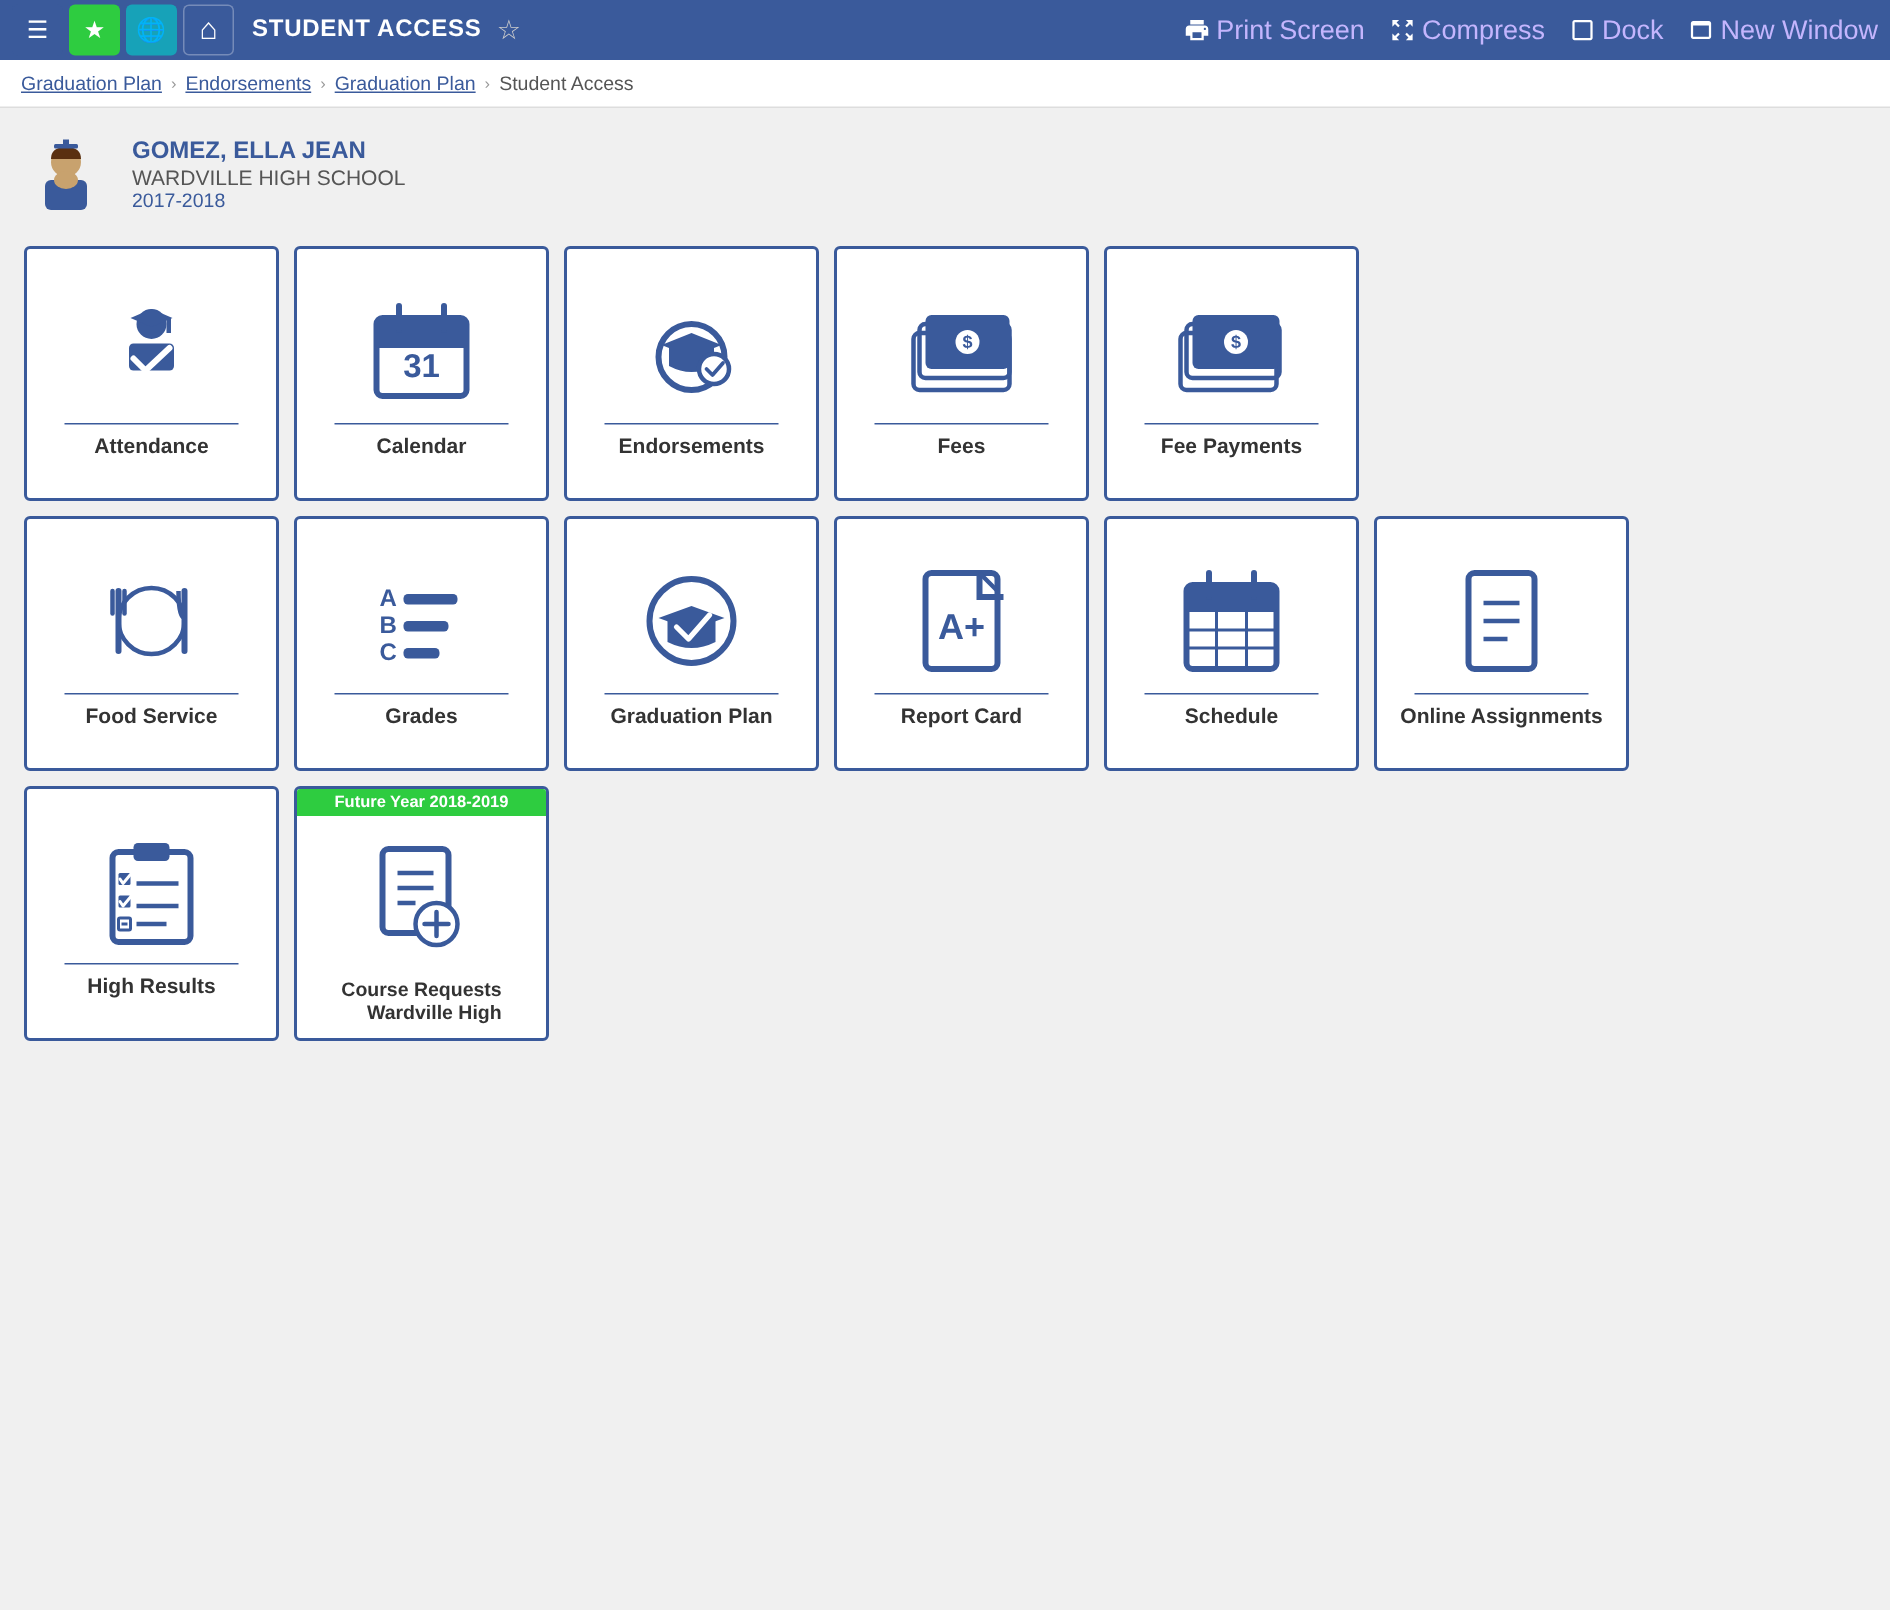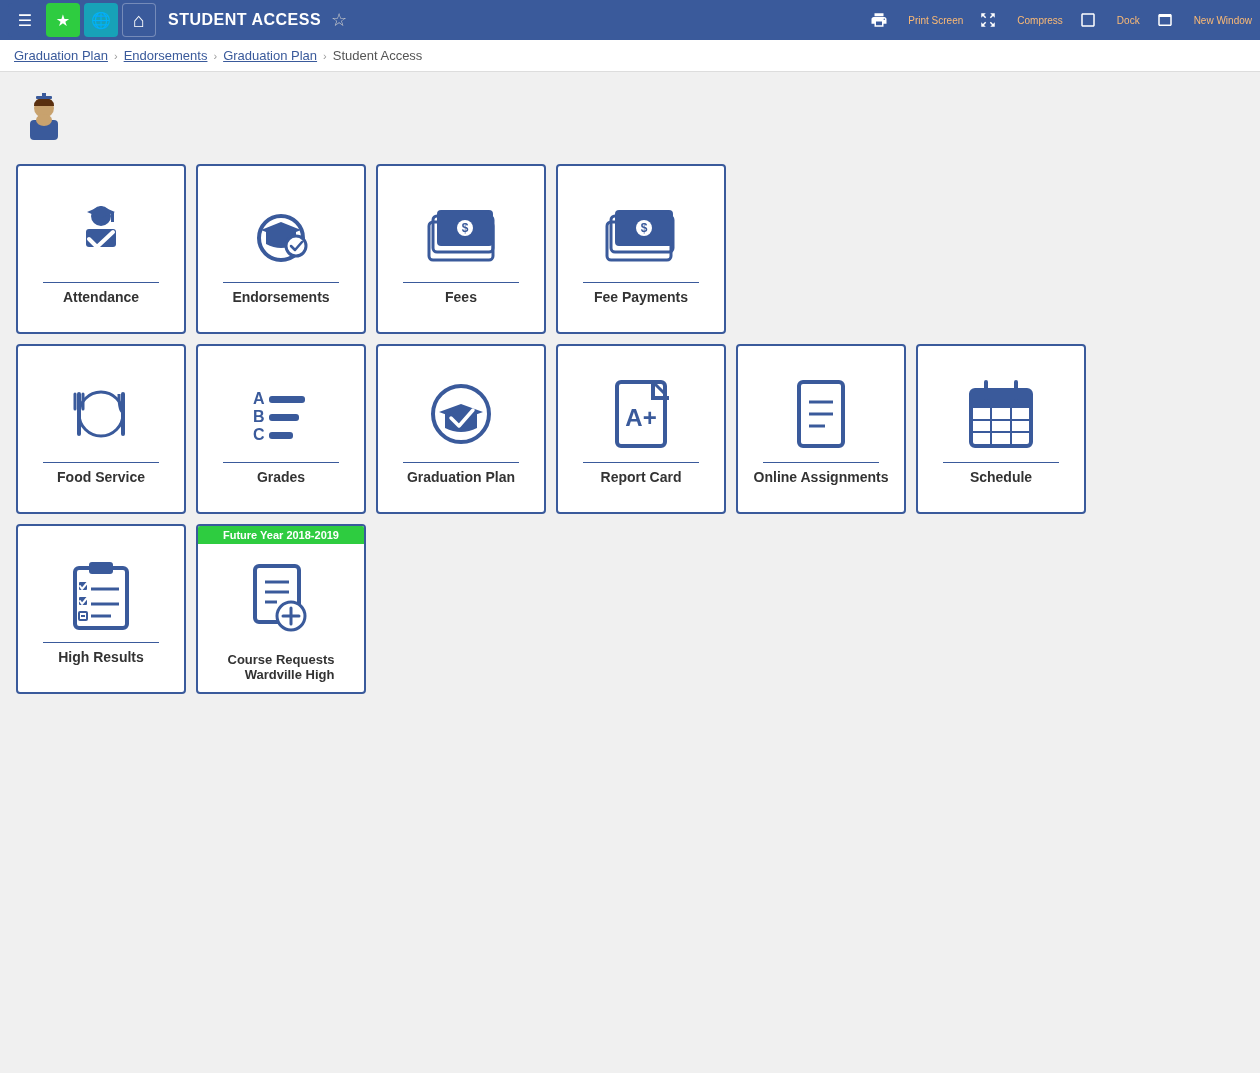--- a/index.html
+++ b/index.html
@@ -23,21 +23,21 @@
     }
     .topbar-icon-btn.green { background: #2ecc40; }
     .topbar-icon-btn.teal { background: #17a2b8; }
     .topbar-icon-btn.blue { background: #3a5a9b; border: 1px solid rgba(255,255,255,0.3); }
     .topbar-title {
       color: white; font-size: 16px; font-weight: bold; margin-left: 8px; letter-spacing: 0.5px;
     }
     .topbar-star { color: #ccc; font-size: 18px; margin-left: 6px; cursor: pointer; }
     .topbar-right { margin-left: auto; display: flex; align-items: center; gap: 16px; }
     .topbar-action {
-      display: flex; align-items: center; gap: 20px; color: #fdba74; font-size: 10px; cursor: pointer;
+      display: flex; align-items: center; gap: 4px; color: #c4b5fd; font-size: 18px; cursor: pointer;
     }
     .topbar-action svg { width: 18px; height: 18px; fill: white; }
 
     
     .breadcrumb {
       background: white; padding: 8px 14px; display: flex; align-items: center;
       font-size: 13px; color: #555; border-bottom: 1px solid #ddd;
     }
     .breadcrumb a { color: #3a5a9b; text-decoration: underline; cursor: pointer; }
     .breadcrumb .sep { margin: 0 6px; color: #999; font-size: 11px; }
@@ -145,39 +145,57 @@
         <circle cx="28" cy="20" r="10" fill="#c8a26e"></circle>
         <rect x="14" y="32" width="28" height="20" rx="4" fill="#3a5a9b"></rect>
         <ellipse cx="28" cy="32" rx="8" ry="6" fill="#c8a26e"></ellipse>
 
         <path d="M18 18 Q18 10 28 10 Q38 10 38 18" fill="#5a3010"></path>
 
         <rect x="20" y="8" width="16" height="3" fill="#3a5a9b" rx="1"></rect>
         <rect x="26" y="5" width="4" height="4" fill="#3a5a9b"></rect>
       </svg>
     </div>
+    <div class="student-info">
+      <div class="name">GOMEZ, ELLA JEAN</div>
+      <div class="school">WARDVILLE HIGH SCHOOL</div>
+      <div class="year">2017-2018</div>
+    </div>
   </div>
 
   <div class="tiles-row">
 
     <div class="tile">
       <div class="tile-icon">
         <svg viewBox="0 0 80 80" xmlns="http://www.w3.org/2000/svg" fill="#3a5a9b">
 
           <circle cx="40" cy="22" r="10"></circle>
           <rect x="25" y="35" width="30" height="18" rx="3"></rect>
           <path d="M28 45 L36 53 L52 38" stroke="white" stroke-width="4" fill="none" stroke-linecap="round" stroke-linejoin="round"></path>
           <path d="M26 18 L40 12 L54 18 L40 24 Z"></path>
           <rect x="50" y="18" width="3" height="10" fill="#3a5a9b"></rect>
         </svg>
       </div>
       <div class="tile-divider"></div>
       <div class="tile-label">Attendance</div>
     </div>
 
+    <div class="tile">
+      <div class="tile-icon">
+        <svg viewBox="0 0 80 80" xmlns="http://www.w3.org/2000/svg" fill="#3a5a9b">
+          <rect x="10" y="18" width="60" height="52" rx="4" fill="none" stroke="#3a5a9b" stroke-width="4"></rect>
+          <rect x="10" y="18" width="60" height="20" rx="2"></rect>
+          <line x1="25" y1="10" x2="25" y2="26" stroke="#3a5a9b" stroke-width="4" stroke-linecap="round"></line>
+          <line x1="55" y1="10" x2="55" y2="26" stroke="#3a5a9b" stroke-width="4" stroke-linecap="round"></line>
+          <text x="40" y="57" text-anchor="middle" font-size="22" font-weight="bold" fill="#3a5a9b" font-family="Arial">31</text>
+        </svg>
+      </div>
+      <div class="tile-divider"></div>
+      <div class="tile-label">Calendar</div>
+    </div>
 
 
     <div class="tile">
       <div class="tile-icon">
         <svg viewBox="0 0 80 80" xmlns="http://www.w3.org/2000/svg" fill="#3a5a9b">
 
           <circle cx="40" cy="44" r="22" fill="none" stroke="#3a5a9b" stroke-width="4"></circle>
           <path d="M20 36 L40 28 L60 36 L40 44 Z"></path>
           <path d="M55 36 L55 50 Q40 58 25 50 L25 36"></path>
           <circle cx="55" cy="52" r="10" fill="white" stroke="#3a5a9b" stroke-width="3"></circle>
@@ -275,46 +293,46 @@
           <text x="40" y="52" text-anchor="middle" font-size="24" font-weight="bold" font-family="Arial" fill="#3a5a9b">A+</text>
         </svg>
       </div>
       <div class="tile-divider"></div>
       <div class="tile-label">Report Card</div>
     </div>
 
     <div class="tile">
       <div class="tile-icon">
         <svg viewBox="0 0 80 80" xmlns="http://www.w3.org/2000/svg" fill="#3a5a9b">
+          <rect x="10" y="16" width="60" height="56" rx="4" fill="none" stroke="#3a5a9b" stroke-width="4"></rect>
+          <rect x="10" y="16" width="60" height="18" rx="2"></rect>
+          <line x1="25" y1="8" x2="25" y2="24" stroke="#3a5a9b" stroke-width="4" stroke-linecap="round"></line>
+          <line x1="55" y1="8" x2="55" y2="24" stroke="#3a5a9b" stroke-width="4" stroke-linecap="round"></line>
+
+          <line x1="10" y1="46" x2="70" y2="46" stroke="#3a5a9b" stroke-width="2"></line>
+          <line x1="10" y1="58" x2="70" y2="58" stroke="#3a5a9b" stroke-width="2"></line>
+          <line x1="30" y1="34" x2="30" y2="72" stroke="#3a5a9b" stroke-width="2"></line>
+          <line x1="50" y1="34" x2="50" y2="72" stroke="#3a5a9b" stroke-width="2"></line>
+        </svg>
+      </div>
+      <div class="tile-divider"></div>
+      <div class="tile-label">Schedule</div>
+    </div>
+
+    <div class="tile">
+      <div class="tile-icon">
+        <svg viewBox="0 0 80 80" xmlns="http://www.w3.org/2000/svg" fill="#3a5a9b">
           <rect x="18" y="8" width="44" height="64" rx="4" fill="none" stroke="#3a5a9b" stroke-width="4"></rect>
           <line x1="28" y1="28" x2="52" y2="28" stroke="#3a5a9b" stroke-width="3"></line>
           <line x1="28" y1="40" x2="52" y2="40" stroke="#3a5a9b" stroke-width="3"></line>
           <line x1="28" y1="52" x2="44" y2="52" stroke="#3a5a9b" stroke-width="3"></line>
         </svg>
       </div>
       <div class="tile-divider"></div>
       <div class="tile-label">Online Assignments</div>
-    </div>
-
-    <div class="tile">
-      <div class="tile-icon">
-        <svg viewBox="0 0 80 80" xmlns="http://www.w3.org/2000/svg" fill="#3a5a9b">
-          <rect x="10" y="16" width="60" height="56" rx="4" fill="none" stroke="#3a5a9b" stroke-width="4"></rect>
-          <rect x="10" y="16" width="60" height="18" rx="2"></rect>
-          <line x1="25" y1="8" x2="25" y2="24" stroke="#3a5a9b" stroke-width="4" stroke-linecap="round"></line>
-          <line x1="55" y1="8" x2="55" y2="24" stroke="#3a5a9b" stroke-width="4" stroke-linecap="round"></line>
-
-          <line x1="10" y1="46" x2="70" y2="46" stroke="#3a5a9b" stroke-width="2"></line>
-          <line x1="10" y1="58" x2="70" y2="58" stroke="#3a5a9b" stroke-width="2"></line>
-          <line x1="30" y1="34" x2="30" y2="72" stroke="#3a5a9b" stroke-width="2"></line>
-          <line x1="50" y1="34" x2="50" y2="72" stroke="#3a5a9b" stroke-width="2"></line>
-        </svg>
-      </div>
-      <div class="tile-divider"></div>
-      <div class="tile-label">Schedule</div>
     </div>
 
   </div>
 
   <div class="tiles-row">
 
     <div class="tile">
       <div class="tile-icon">
         <svg viewBox="0 0 80 80" xmlns="http://www.w3.org/2000/svg" fill="#3a5a9b">
 

